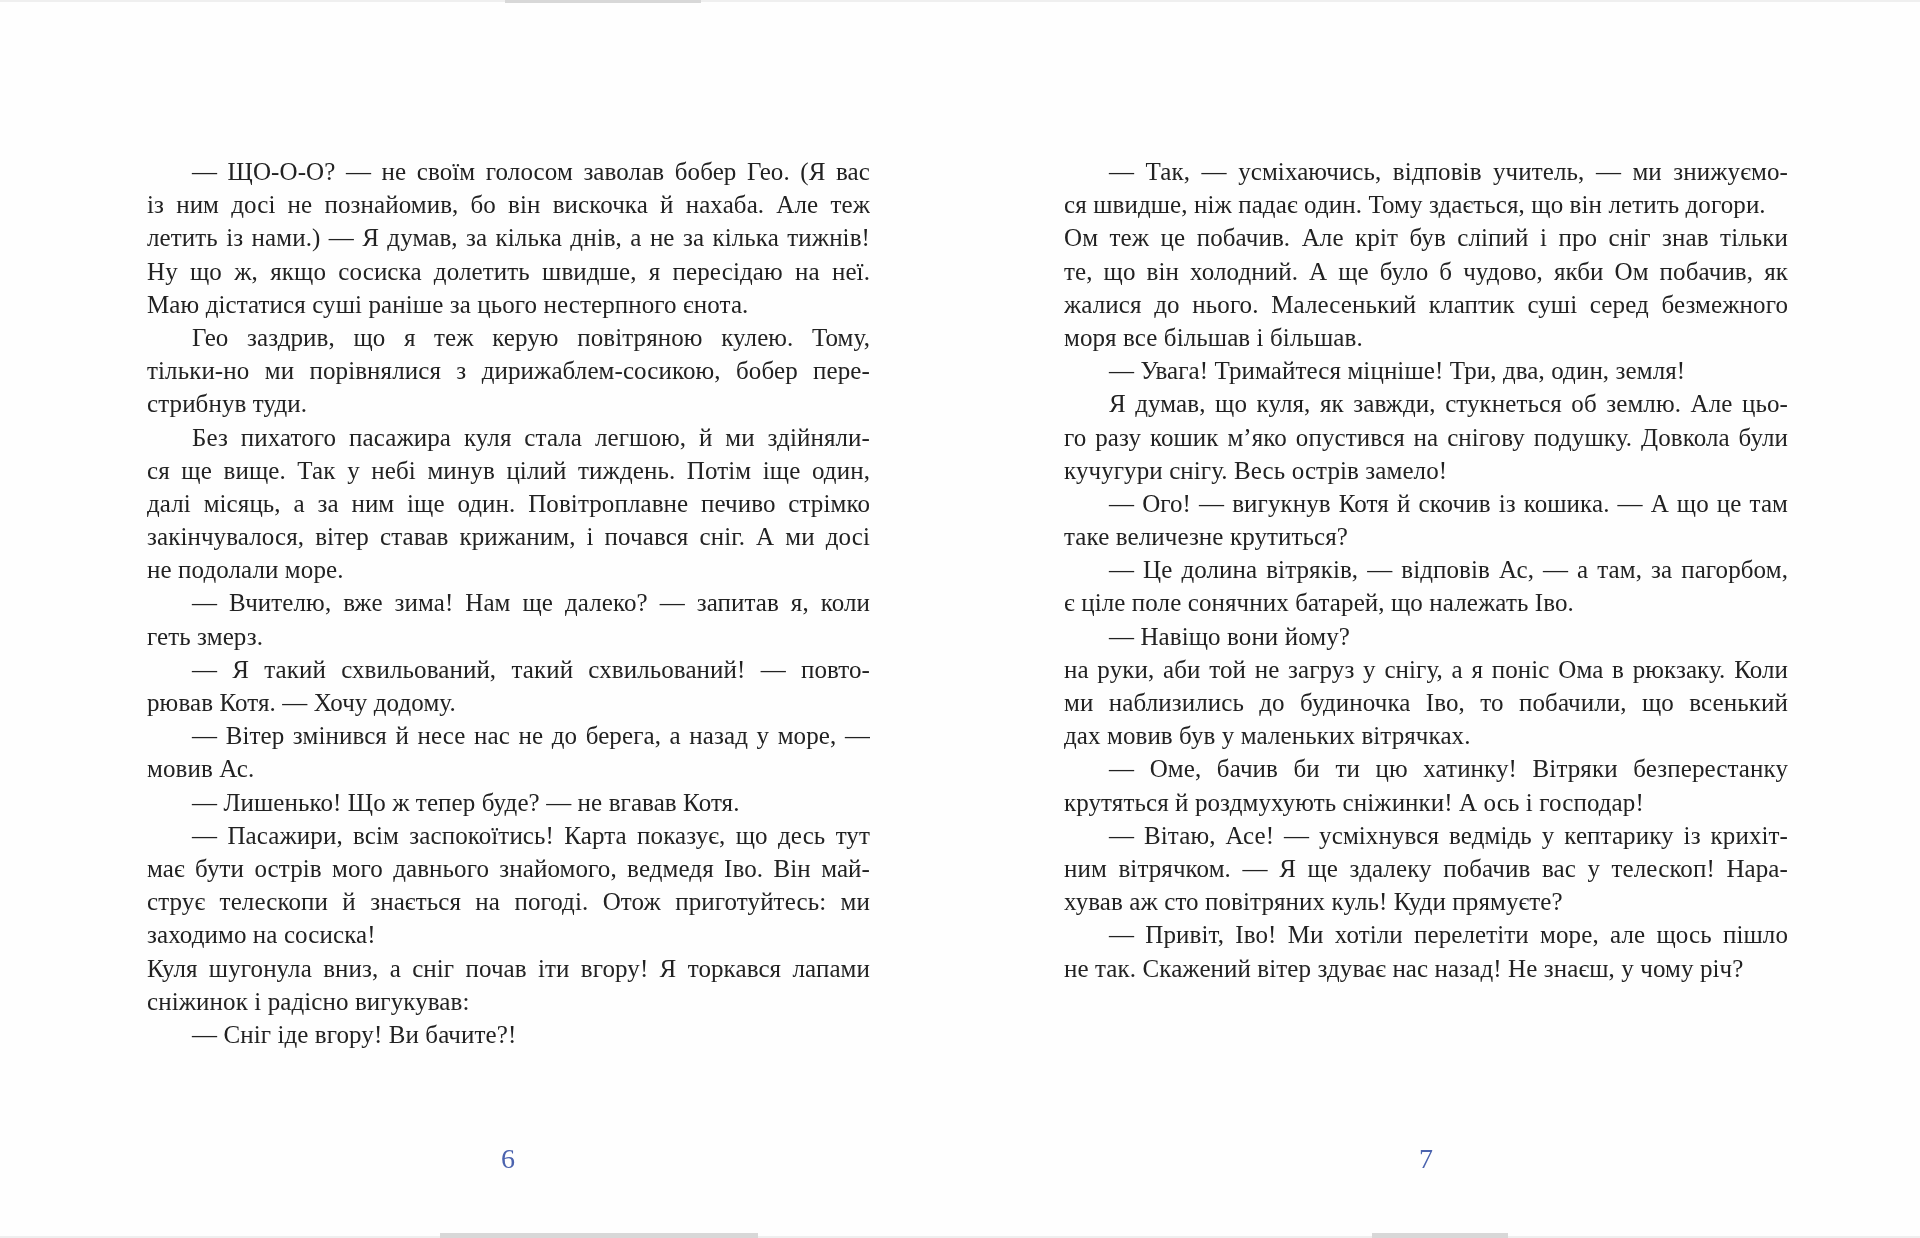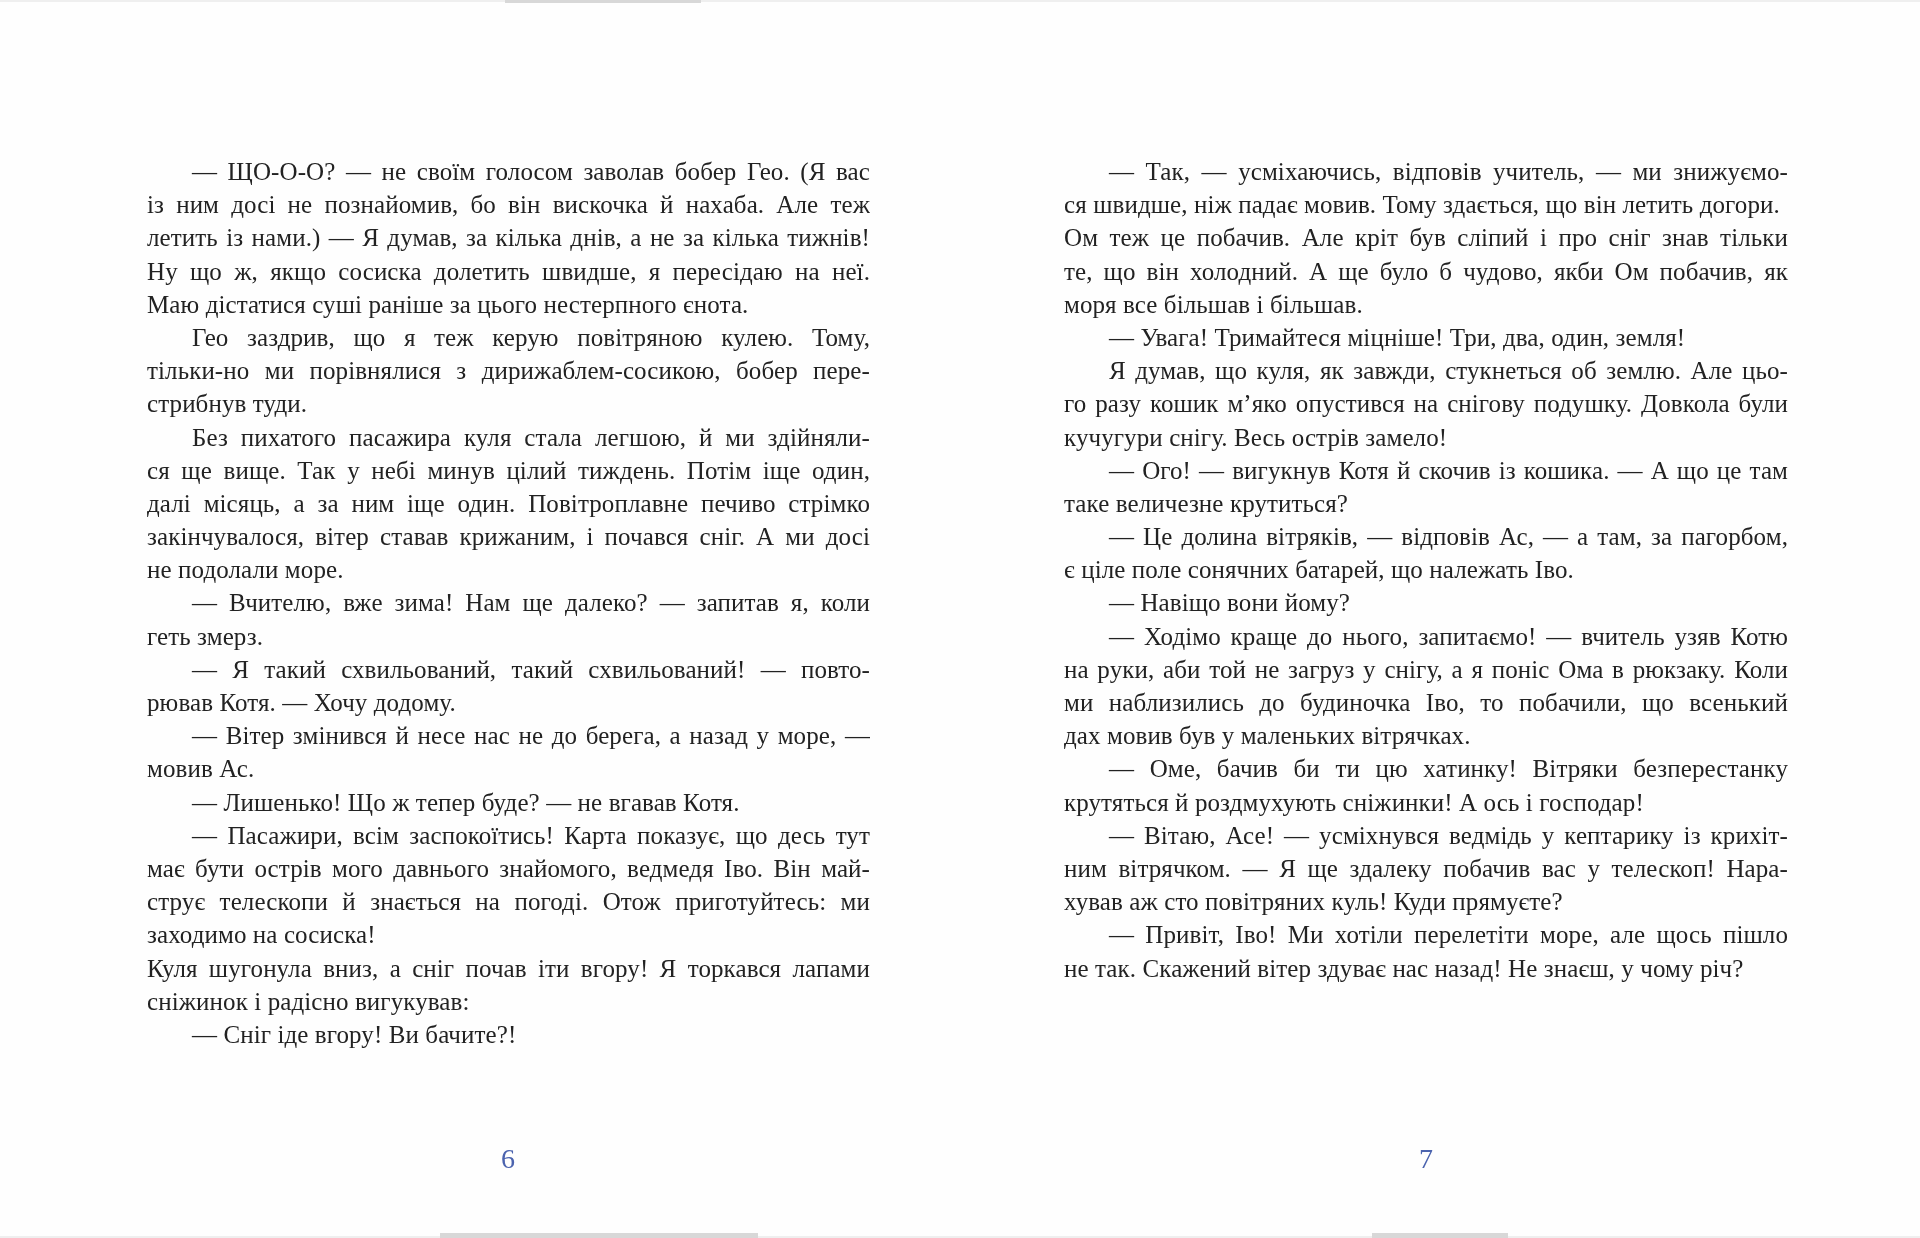--- a/index.html
+++ b/index.html
@@ -93,34 +93,34 @@
         <div class="line j">Куля шугонула вниз, а сніг почав іти вгору! Я торкався лапами</div>
         <div class="line">сніжинок і радісно вигукував:</div>
         <div class="line i">— Сніг іде вгору! Ви бачите?!</div>
       </div>
     <div class="pagenum left">6</div>
   </div>
 
   <div>
     <div class="textblock right">
         <div class="line j i">— Так, — усміхаючись, відповів учитель, — ми знижуємо-</div>
-        <div class="line">ся швидше, ніж падає мовив. Тому здається, що він летить догори.</div>
+        <div class="line">ся швидше, ніж падає один. Тому здається, що він летить догори.</div>
         <div class="line j">Ом теж це побачив. Але кріт був сліпий і про сніг знав тільки</div>
         <div class="line j">те, що він холодний. А ще було б чудово, якби Ом побачив, як</div>
+        <div class="line j">жалися до нього. Малесенький клаптик суші серед безмежного</div>
         <div class="line">моря все більшав і більшав.</div>
         <div class="line i">— Увага! Тримайтеся міцніше! Три, два, один, земля!</div>
         <div class="line j i">Я думав, що куля, як завжди, стукнеться об землю. Але цьо-</div>
         <div class="line j">го разу кошик м’яко опустився на снігову подушку. Довкола були</div>
         <div class="line">кучугури снігу. Весь острів замело!</div>
         <div class="line j i">— Ого! — вигукнув Котя й скочив із кошика. — А що це там</div>
         <div class="line">таке величезне крутиться?</div>
         <div class="line j i">— Це долина вітряків, — відповів Ас, — а там, за пагорбом,</div>
         <div class="line">є ціле поле сонячних батарей, що належать Іво.</div>
         <div class="line i">— Навіщо вони йому?</div>
-        <div class="line j i">— Ходімо краще до нього, запитаємо! — вчитель узяв Котю</div>
         <div class="line j">на руки, аби той не загруз у снігу, а я поніс Ома в рюкзаку. Коли</div>
         <div class="line j">ми наблизились до будиночка Іво, то побачили, що всенький</div>
         <div class="line">дах мовив був у маленьких вітрячках.</div>
         <div class="line j i">— Оме, бачив би ти цю хатинку! Вітряки безперестанку</div>
         <div class="line">крутяться й роздмухують сніжинки! А ось і господар!</div>
         <div class="line j i">— Вітаю, Асе! — усміхнувся ведмідь у кептарику із крихіт-</div>
         <div class="line j">ним вітрячком. — Я ще здалеку побачив вас у телескоп! Нара-</div>
         <div class="line">хував аж сто повітряних куль! Куди прямуєте?</div>
         <div class="line j i">— Привіт, Іво! Ми хотіли перелетіти море, але щось пішло</div>
         <div class="line">не так. Скажений вітер здуває нас назад! Не знаєш, у чому річ?</div>

